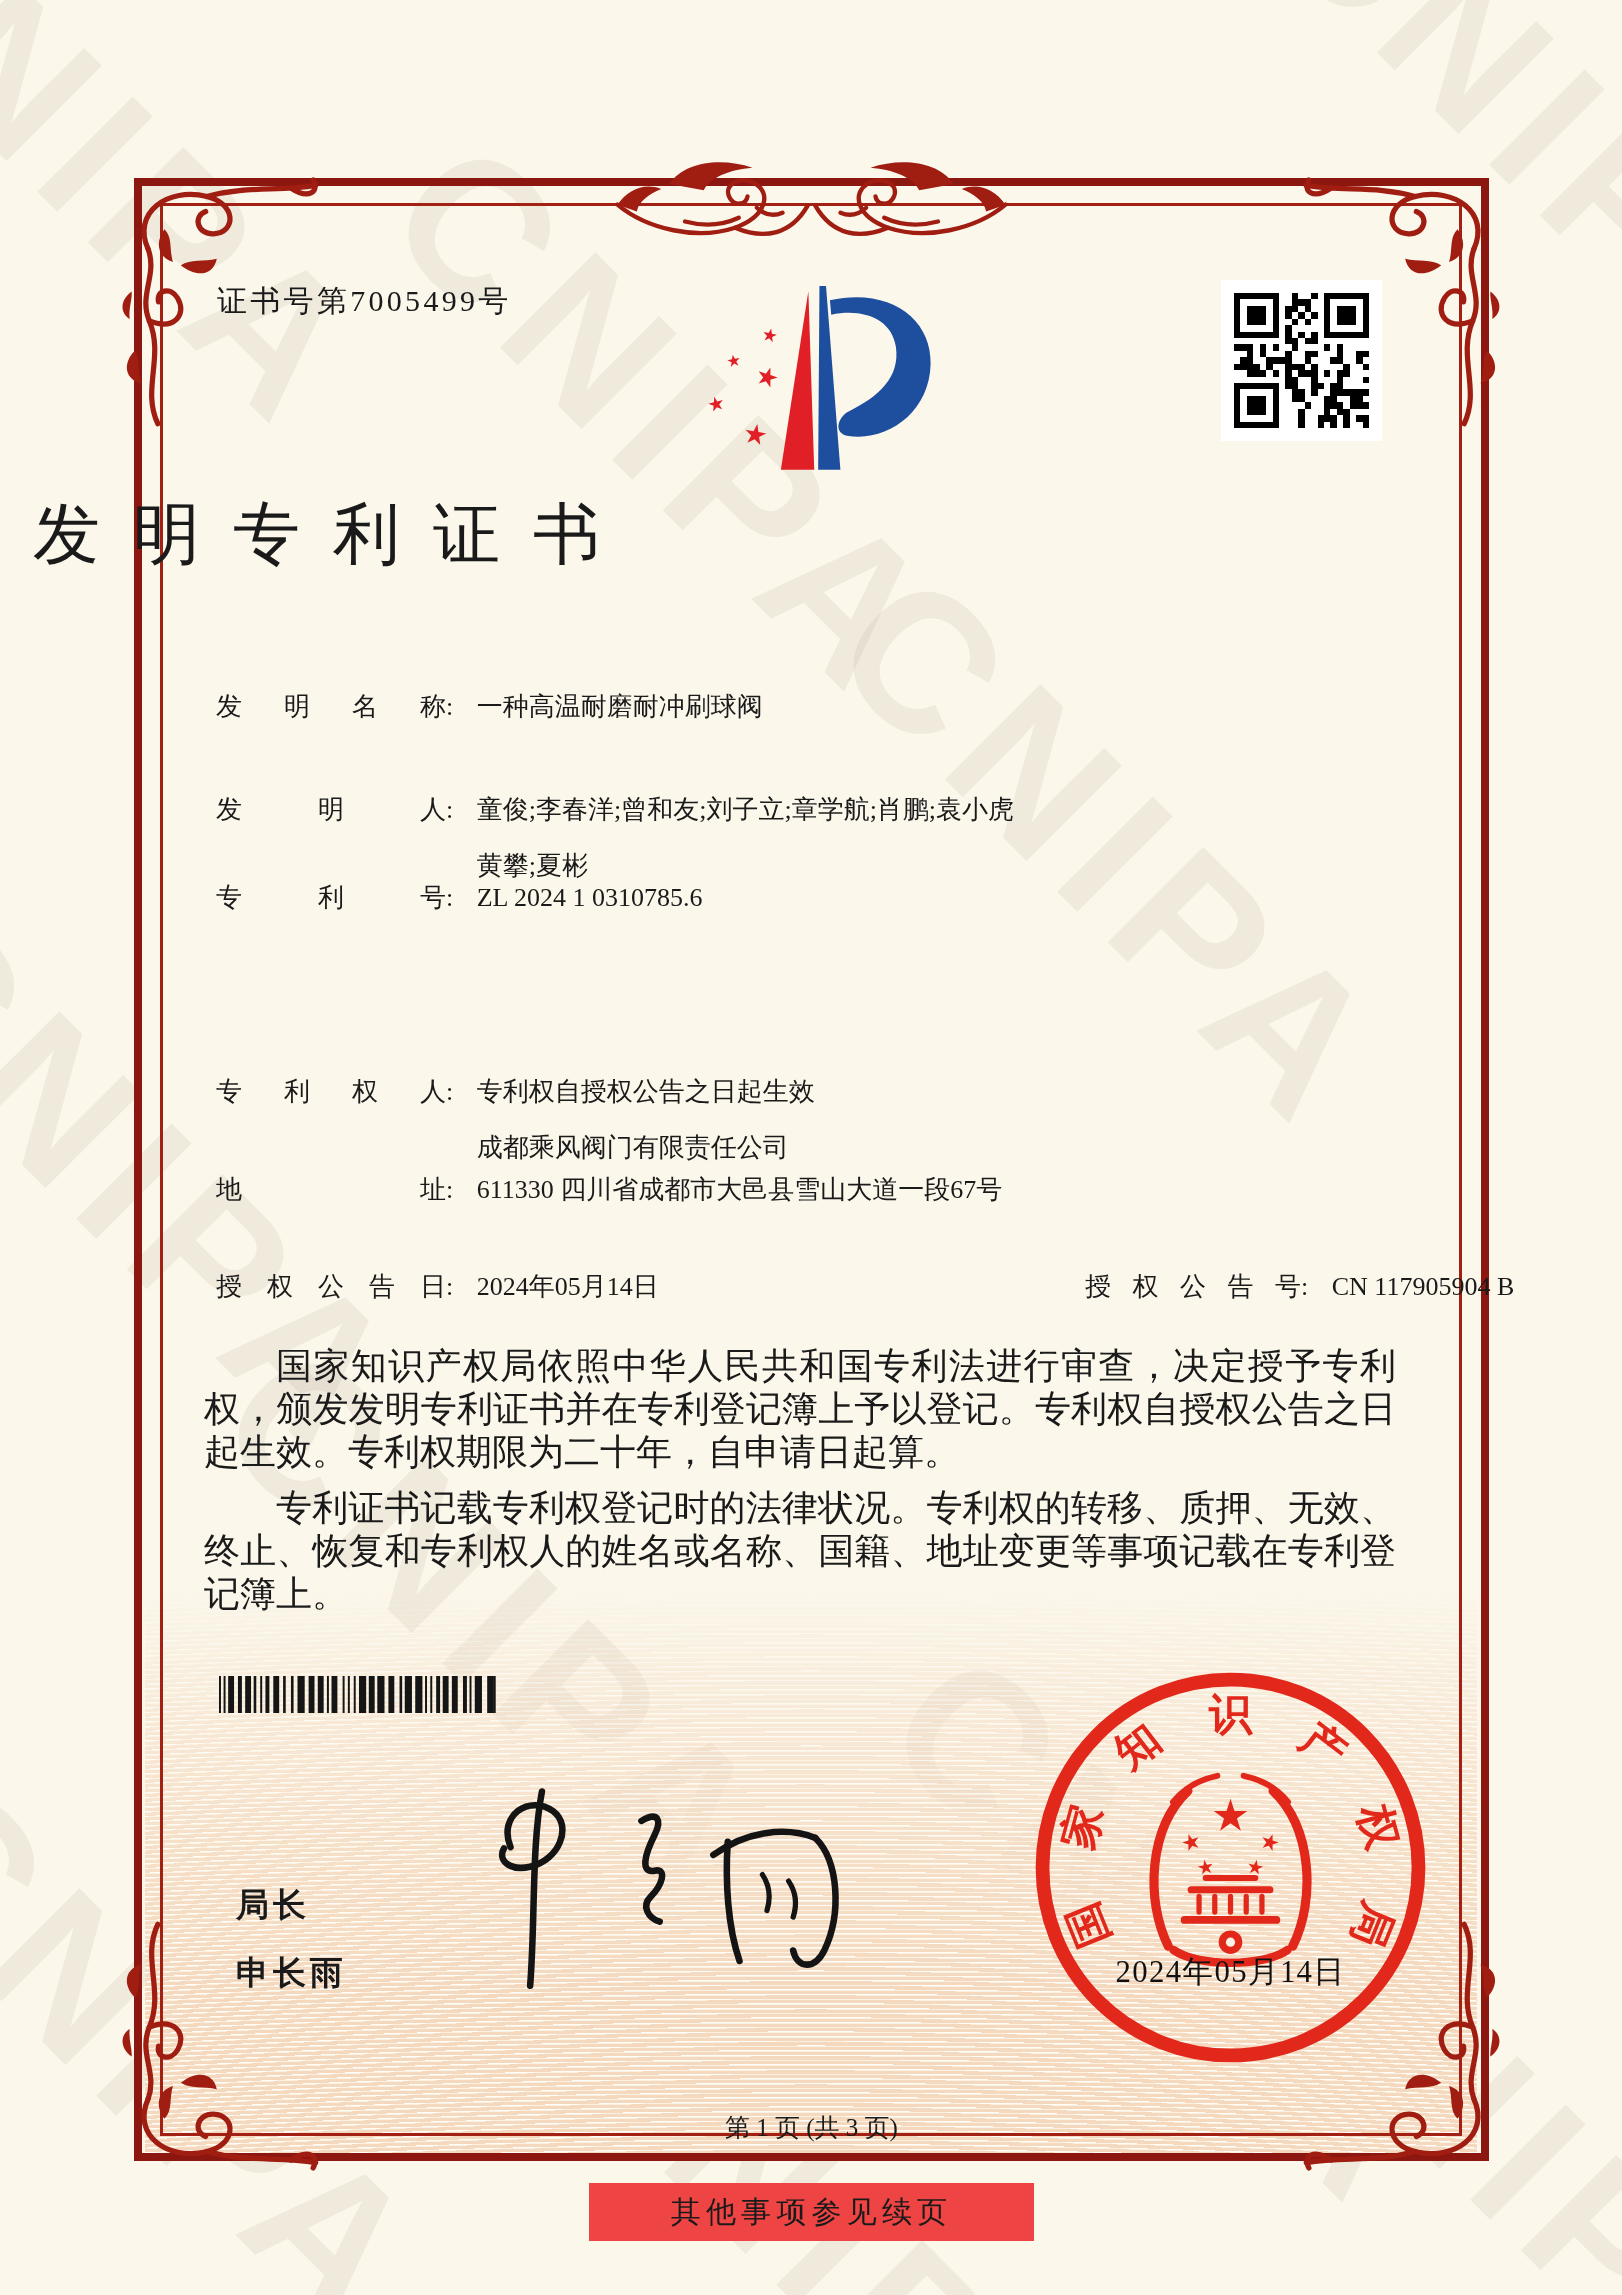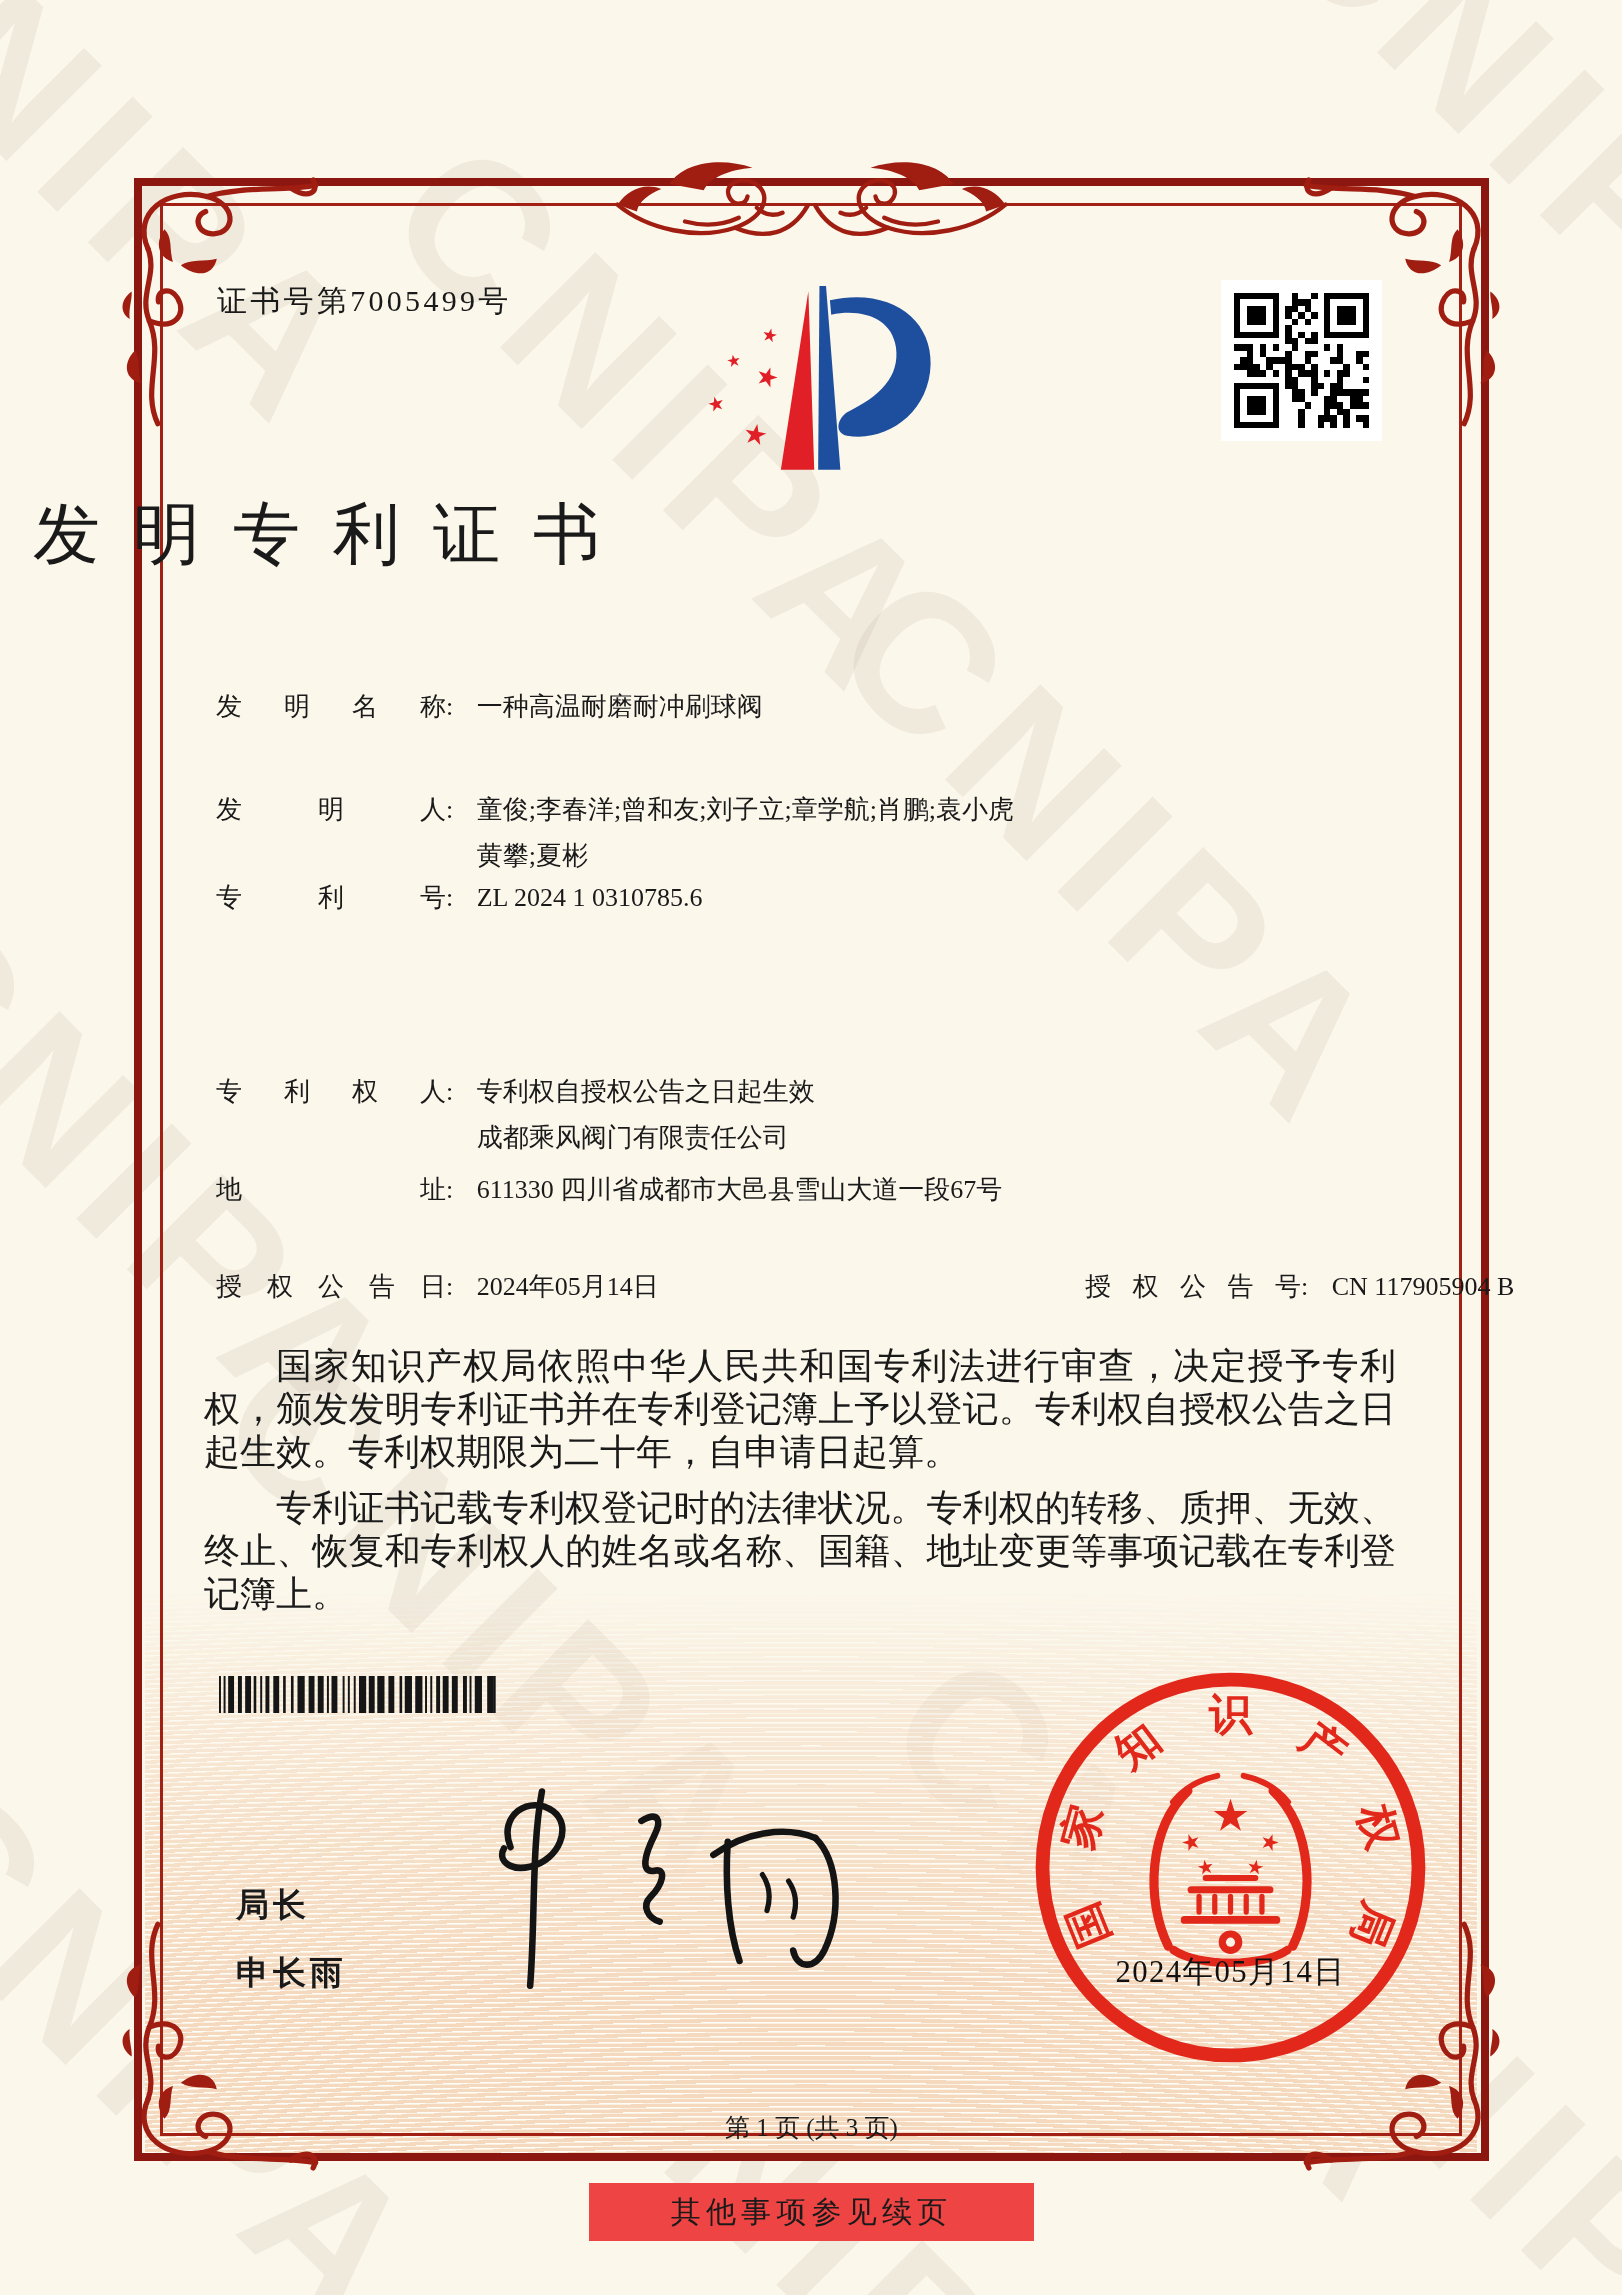--- a/index.html
+++ b/index.html
@@ -32,21 +32,21 @@
   .logo{position:absolute;left:690px;top:278px;z-index:4;}
   .qrbox{position:absolute;left:1221px;top:280px;width:161px;height:161px;background:#fff;z-index:4;}
   .qrbox svg{position:absolute;left:13px;top:13px;width:135px;height:135px;shape-rendering:crispEdges;}
   .title{position:absolute;left:0;top:489px;width:1623px;font-size:67px;
       letter-spacing:33px;text-indent:33px;font-weight:500;z-index:4;}
   
   .frow{position:absolute;left:216px;font-size:26px;line-height:41px;z-index:4;white-space:nowrap;}
   .flabel{display:inline-block;width:230px;text-align:justify;text-align-last:justify;vertical-align:top;}
   .fcolon{display:inline-block;vertical-align:top;}
   .fval{display:inline-block;margin-left:17px;vertical-align:top;white-space:normal;}
-  .fval .l2{margin-top:5px;font-family:Liberation Serif, serif;}
+  .fval .l2{margin-top:15px;font-family:Liberation Serif, serif;}
   .grant2{position:absolute;left:821px;top:0;white-space:nowrap;margin-left:48px;}
   .grant2 .flabel{width:216px;}
   
   .para{position:absolute;left:204px;width:1192px;font-size:36px;line-height:43px;
       text-align:justify;text-indent:2em;z-index:4;margin-top:9px;}
   
   .barcode{position:absolute;left:219px;top:1676px;width:278px;height:37px;z-index:4;}
   .signer{position:absolute;left:236px;font-family:"Liberation Sans","DejaVu Sans",sans-serif;
       font-weight:bold;font-size:33px;letter-spacing:3.9px;z-index:4;}
   .signature{position:absolute;left:432px;top:1775px;z-index:5;}

